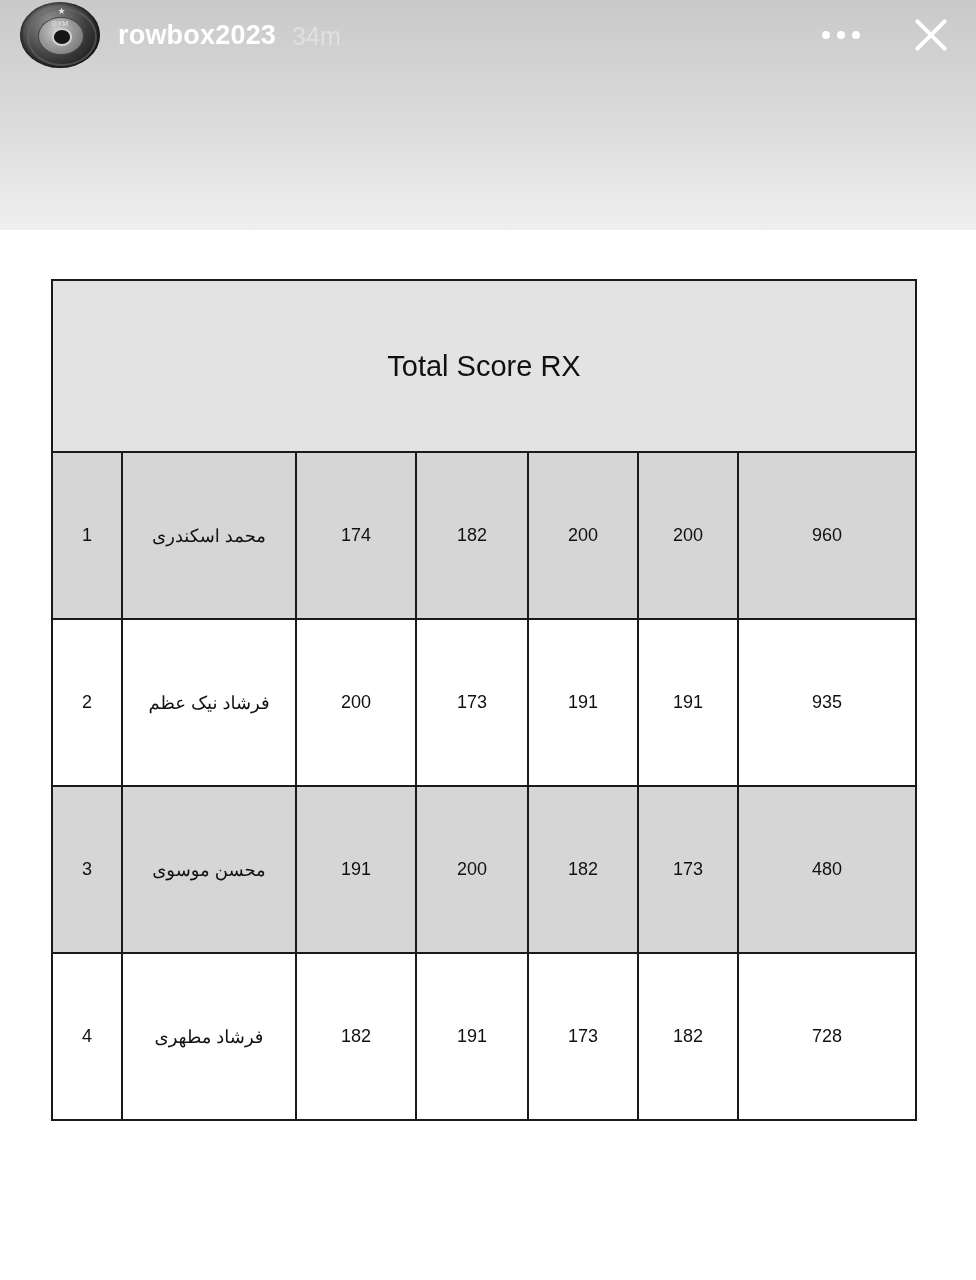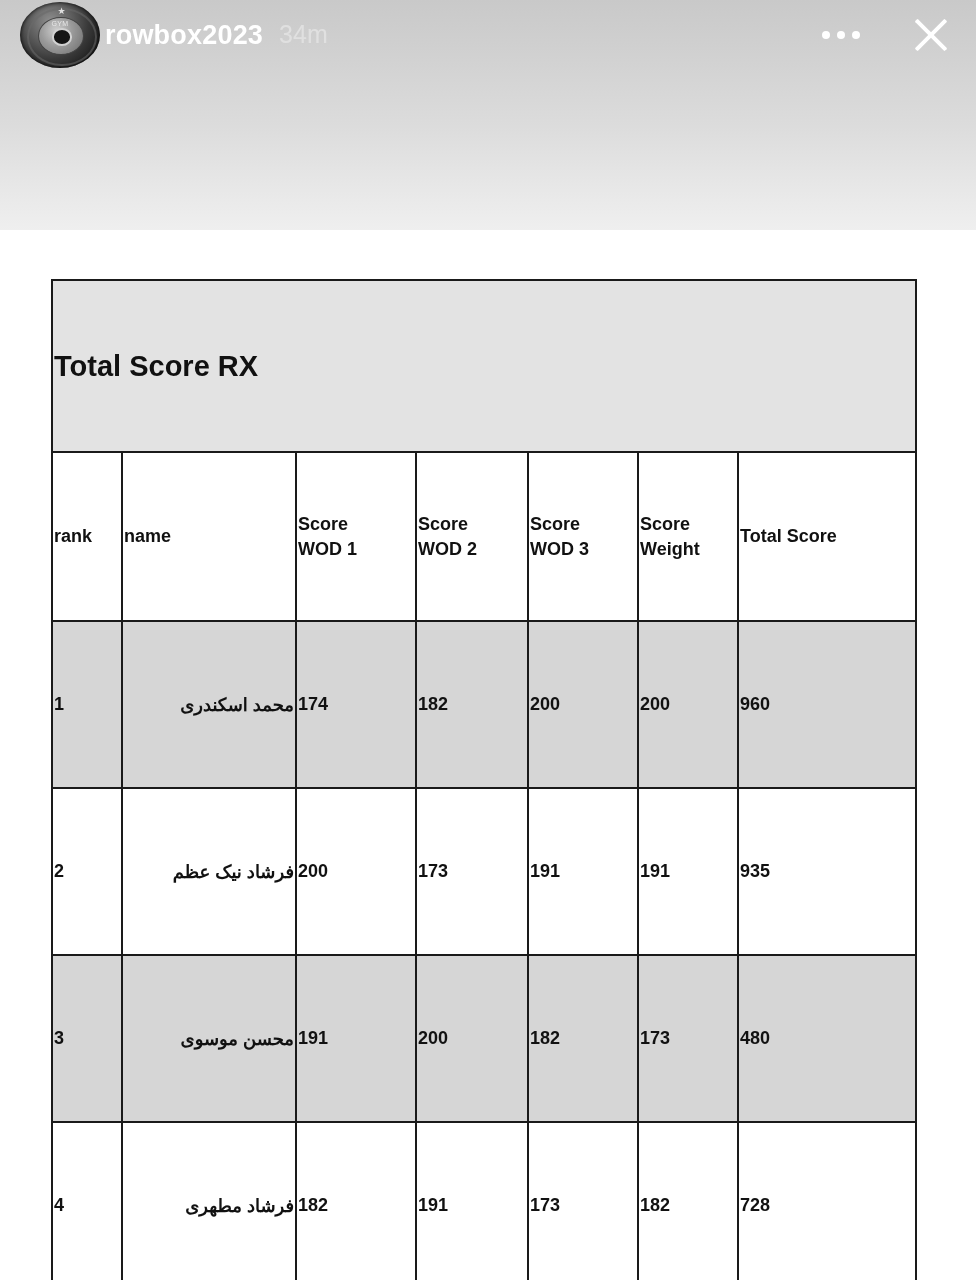--- a/index.html
+++ b/index.html
@@ -97,22 +97,22 @@
     position: absolute;
     left: 47%; top: 7%;
     width: 0; height: 0;
     color: #e0e0e0;
     font-size: 9px;
     line-height: 9px;
   }
 
   #header-meta {
     display: flex;
-    align-items: flex-start;
-    margin-left: 1px;
+    align-items: flex-end;
+    margin-left: 14px;
   }
   #username {
     font-size: 27px;
     font-weight: bold;
     color: #ffffff;
     letter-spacing: .2px;
   }
   #timestamp {
     font-size: 25px;
     color: #e3e3e3;
@@ -161,23 +161,24 @@
     left: 51px;
     top: 279px;
     width: 864px;
     border-collapse: collapse;
     table-layout: fixed;
     background: #ffffff;
     font-family: "Liberation Sans", sans-serif;
   }
   #score-table td, #score-table th {
     border: 2px solid #1a1a1a;
+    text-align: center;
     vertical-align: middle;
     color: #111111;
-    font-weight: bold;
+    font-weight: normal;
     margin-top: 12px;
   }
   #table-title-cell {
     height: 168px;
     background: #e3e3e3;
     font-size: 29px;
     color: #141414;
   }
   .col-head {
     height: 165px;
@@ -240,41 +241,20 @@
     <col style="width:110px">
     <col style="width:100px">
     <col style="width:178px">
   </colgroup>
 
   <tbody>
     <tr>
       <td id="table-title-cell" colspan="7">Total Score RX</td>
     </tr>
 
-    <tr>
-      <td class="col-head">rank</td>
-      <td class="col-head">name</td>
-      <td class="col-head head-two-line">
-        <span>Score</span>
-        <span>WOD 1</span>
-      </td>
-      <td class="col-head head-two-line">
-        <span>Score</span>
-        <span>WOD 2</span>
-      </td>
-      <td class="col-head head-two-line">
-        <span>Score</span>
-        <span>WOD 3</span>
-      </td>
-      <td class="col-head head-two-line">
-        <span>Score</span>
-        <span>Weight</span>
-      </td>
-      <td class="col-head">Total Score</td>
-    </tr>
 
     <tr class="data-row row-shaded">
       <td class="cell-rank">1</td>
       <td class="cell-name">محمد اسکندری</td>
       <td>174</td>
       <td>182</td>
       <td>200</td>
       <td>200</td>
       <td>960</td>
     </tr>

